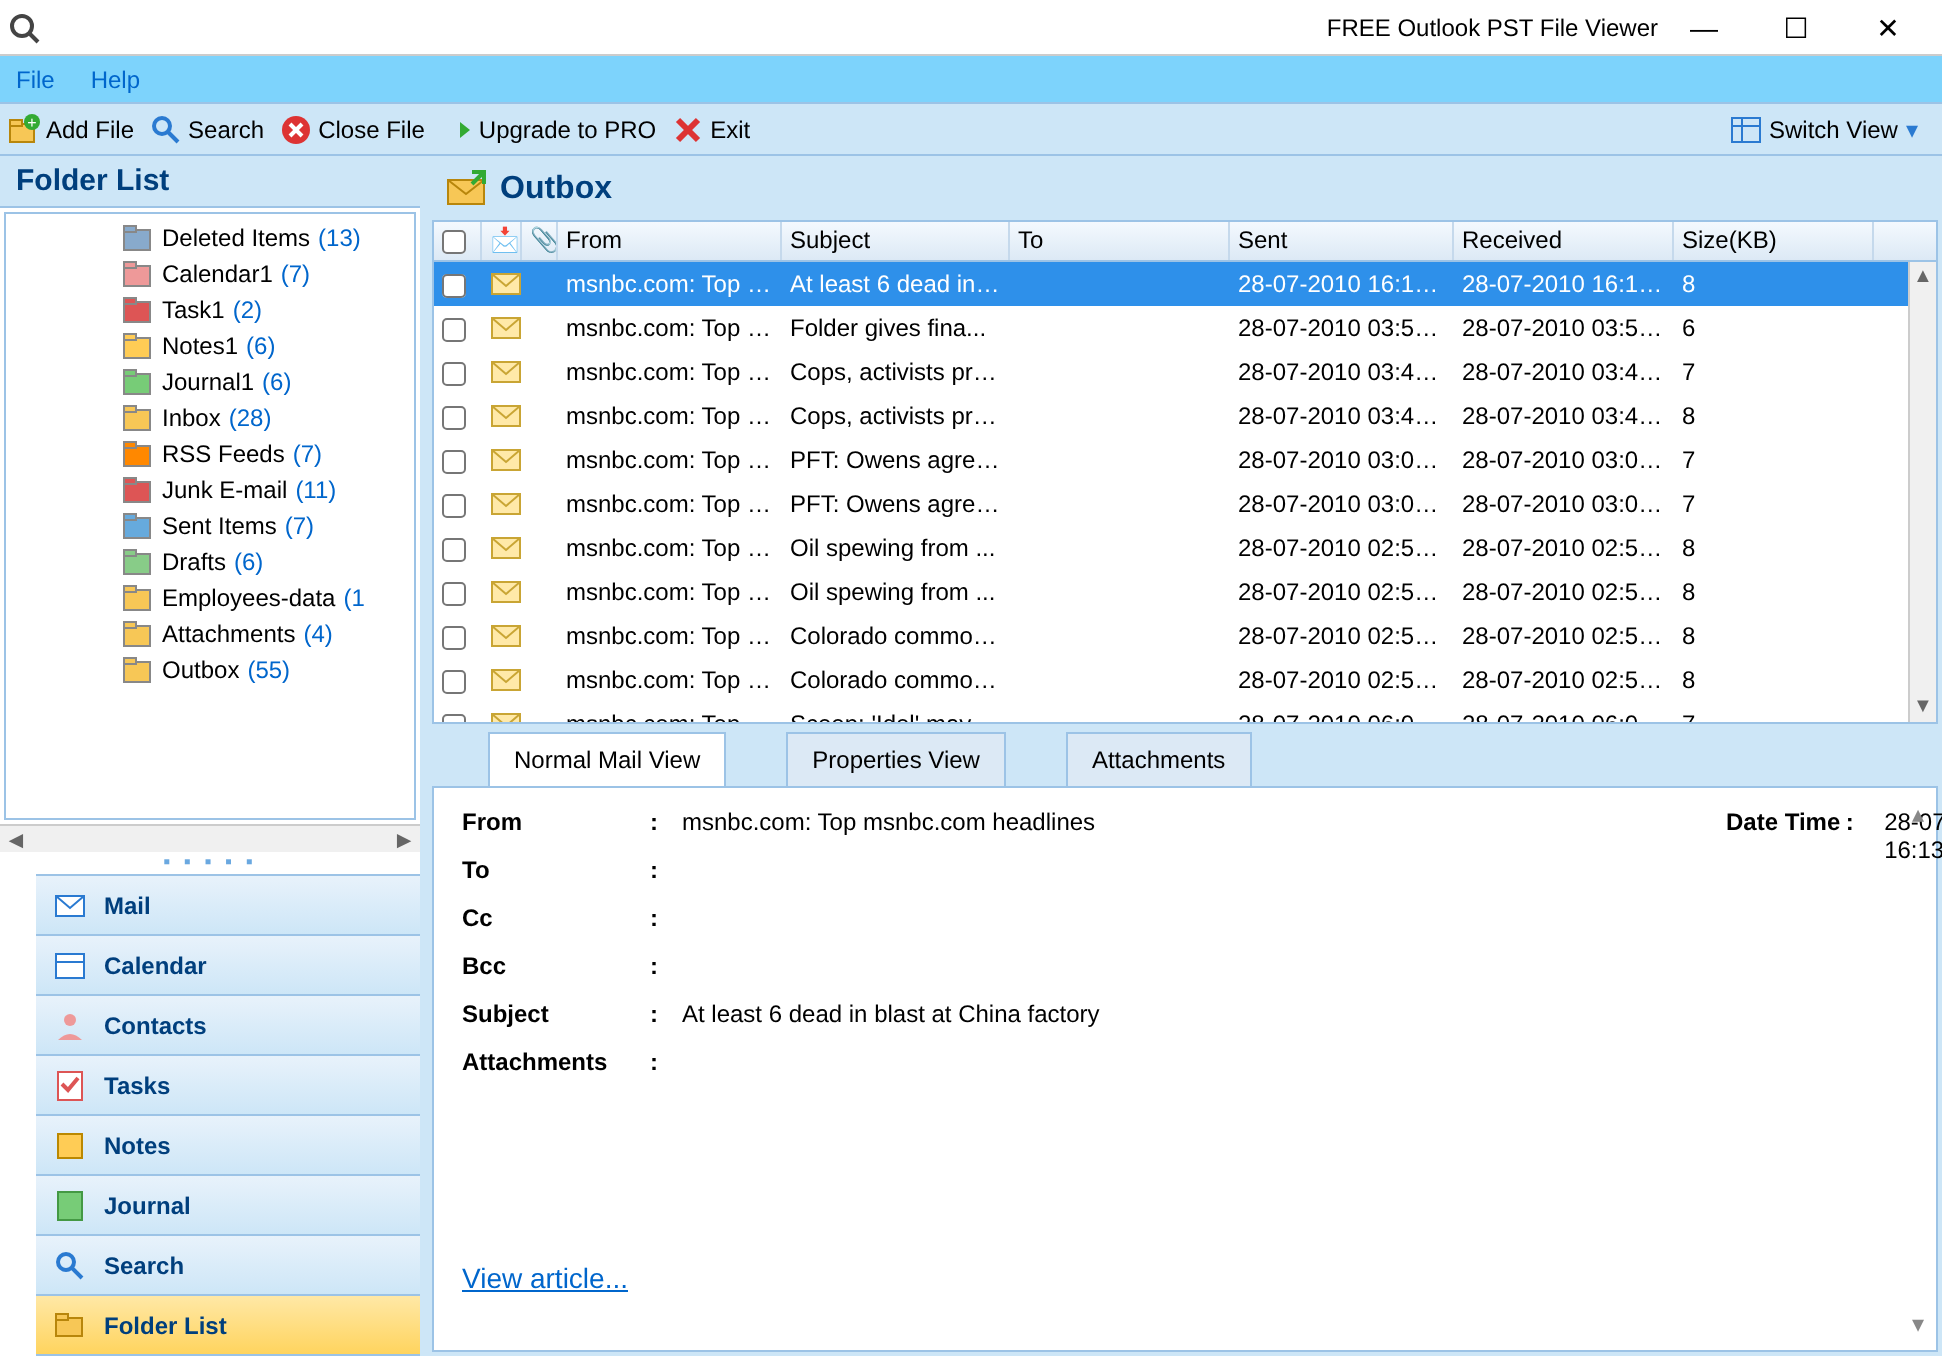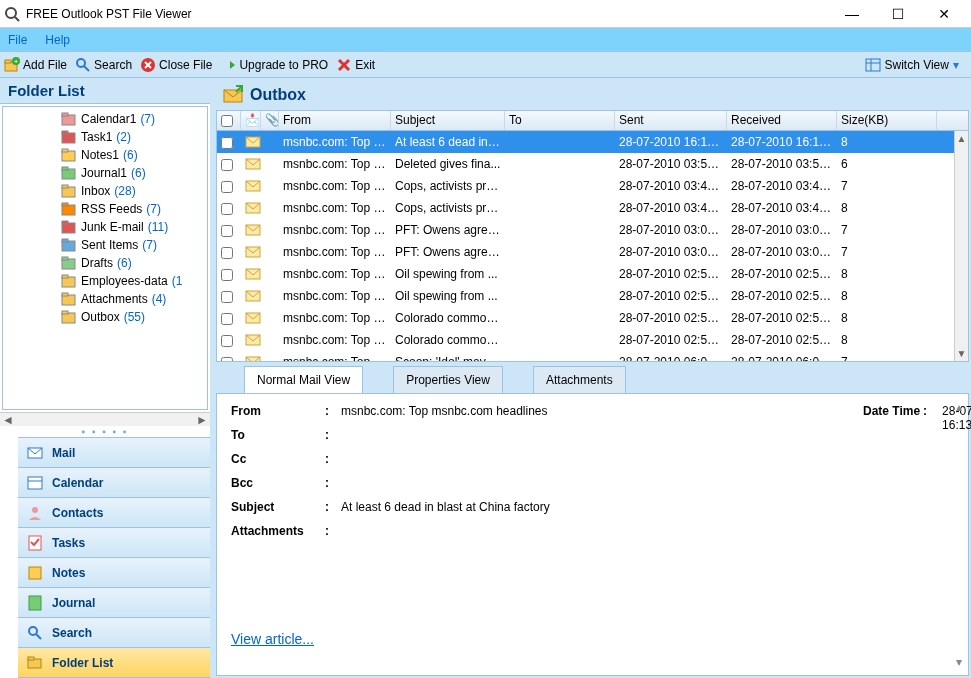--- a/index.html
+++ b/index.html
@@ -1,19 +1,19 @@
 <!DOCTYPE html>
 <html><head>
 <meta charset="utf-8">
 <style>
 * { box-sizing: border-box; margin: 0; padding: 0; }
 body { font-family: "Segoe UI", Tahoma, sans-serif; font-size: 12px; background: #fff; width: 971px; height: 678px; overflow: hidden; }
 .titlebar { height: 28px; display: flex; align-items: center; padding: 0 4px; border-bottom: 1px solid #ccc; }
 .titlebar .icon { width: 16px; height: 16px; margin-right: 6px; }
-.titlebar .title { flex: 1; font-size: 12px; }
+.titlebar .title { flex: 1; font-size: 12px; text-align: right; }
 .titlebar .winbtns { display: flex; }
 .titlebar .winbtn { width: 46px; height: 28px; display: flex; align-items: center; justify-content: center; font-size: 14px; }
 .menubar { height: 24px; display: flex; align-items: center; padding: 0 8px; background: #7dd3fc; border-bottom: 1px solid #9cc3e6; }
 .menu-item { color: #0066cc; margin-right: 18px; font-size: 12px; }
 .toolbar { height: 26px; display: flex; align-items: center; background: #cde6f7; border-bottom: 1px solid #9cc3e6; padding: 0 4px; }
 .tb-btn { display: flex; align-items: center; margin-right: 8px; font-size: 12px; }
 .tb-btn .ico { width: 16px; height: 16px; margin-right: 3px; }
 .tb-spacer { flex: 1; }
 .main { display: flex; height: calc(678px - 28px - 24px - 26px); }
 .left-pane { width: 214px; border-right: 4px solid #cde6f7; display: flex; flex-direction: column; background: #fff; }
@@ -139,20 +139,30 @@
     </div>
 </div>
 
 <div class="main">
   <div class="left-pane">
     <div class="left-pane-hdr">Folder List</div>
     <div class="folder-tree" id="folder-tree">
         <div class="folder-item">
           <span class="fico">
             <svg width="16" height="16">
+              <rect x="1" y="4" width="13" height="10" fill="#8ac" stroke="#888"></rect>
+              <rect x="1" y="2" width="6" height="3" fill="#8ac" stroke="#888"></rect>
+            </svg>
+          </span>
+          <span class="fname">Deleted Items</span>
+          <span class="fcount">  (13)</span>
+        </div>
+        <div class="folder-item">
+          <span class="fico">
+            <svg width="16" height="16">
               <rect x="1" y="4" width="13" height="10" fill="#e99" stroke="#888"></rect>
               <rect x="1" y="2" width="6" height="3" fill="#e99" stroke="#888"></rect>
             </svg>
           </span>
           <span class="fname">Calendar1</span>
           <span class="fcount">  (7)</span>
         </div>
         <div class="folder-item">
           <span class="fico">
             <svg width="16" height="16">
@@ -387,21 +397,21 @@
           <div class="grid-row">
             <div class="col-chk"><input type="checkbox" style=""></div>
             <div class="col-flag">
               <svg width="16" height="12">
                 <rect x="1" y="1" width="14" height="10" fill="#ffe9a8" stroke="#c9a534"></rect>
                 <path d="M1 1 L8 7 L15 1" fill="none" stroke="#c9a534"></path>
               </svg>
             </div>
             <div class="col-att"></div>
             <div class="col-from">msnbc.com: Top m...</div>
-            <div class="col-subj">Deleted gives fina...</div>
+            <div class="col-subj">Folder gives fina...</div>
             <div class="col-to"></div>
             <div class="col-sent">28-07-2010 03:59:06</div>
             <div class="col-recv">28-07-2010 03:59:06</div>
             <div class="col-size">6</div>
           </div>
           <div class="grid-row">
             <div class="col-chk"><input type="checkbox" style=""></div>
             <div class="col-flag">
               <svg width="16" height="12">
                 <rect x="1" y="1" width="14" height="10" fill="#ffe9a8" stroke="#c9a534"></rect>

